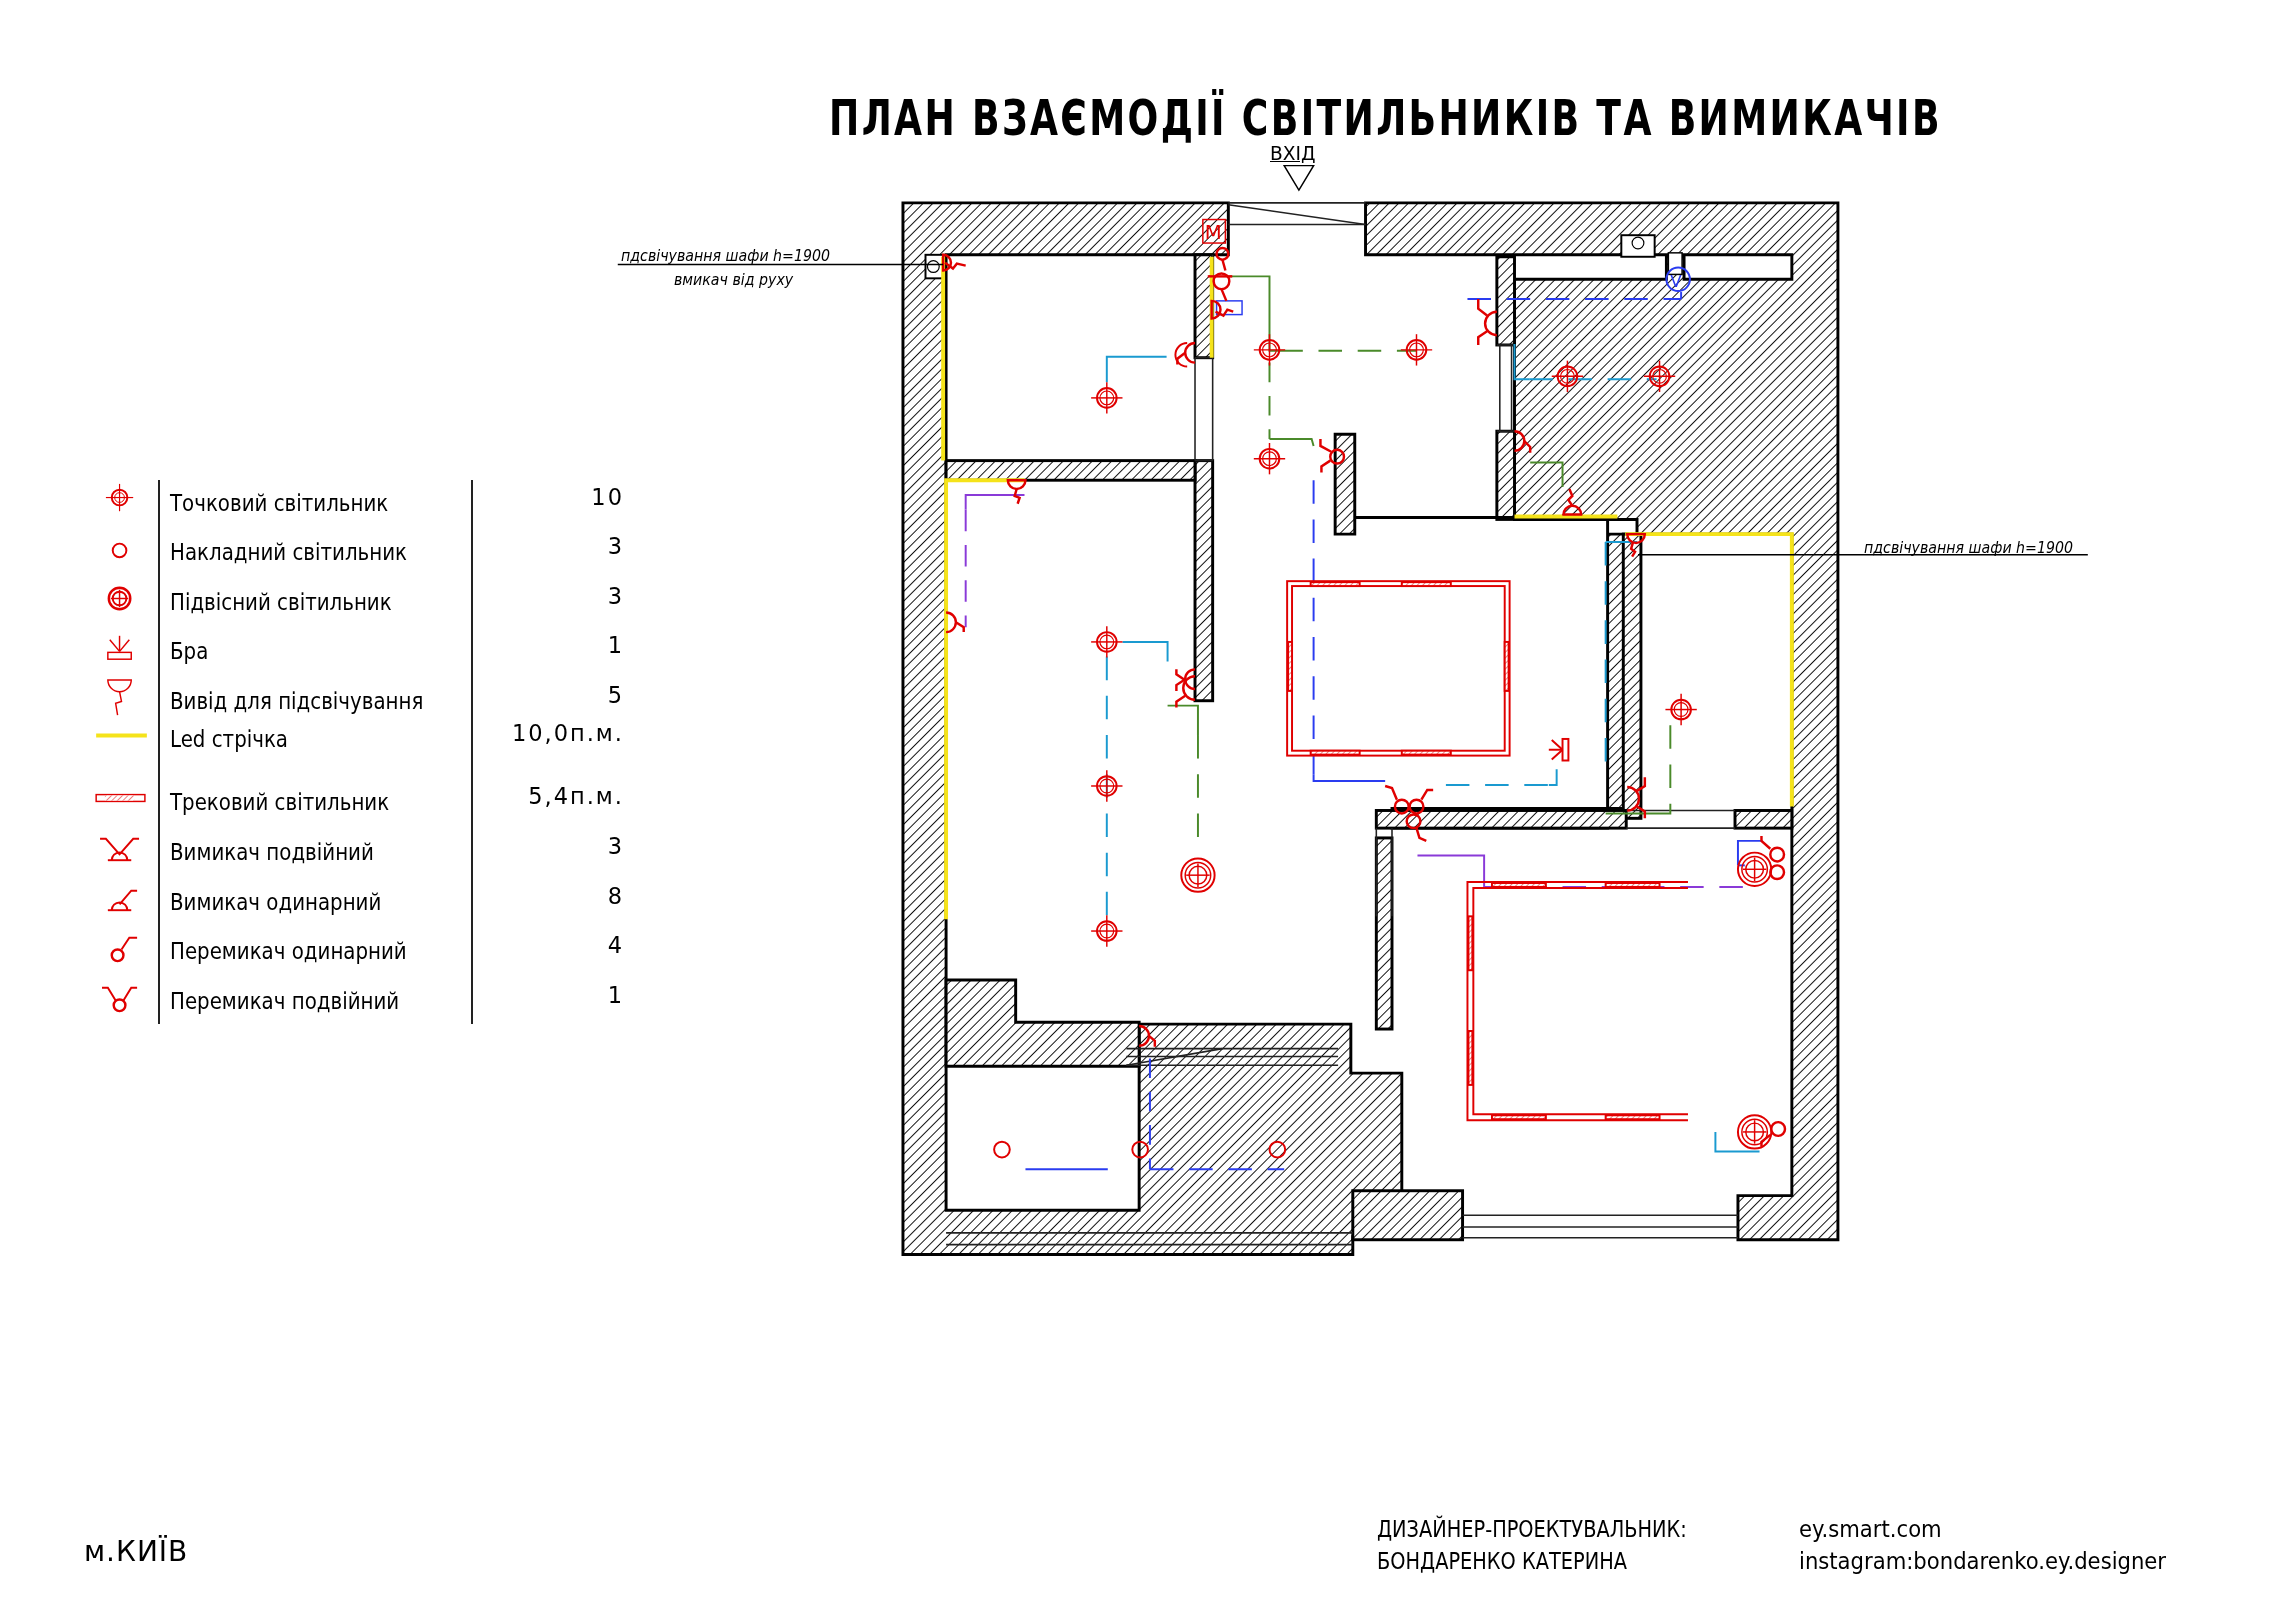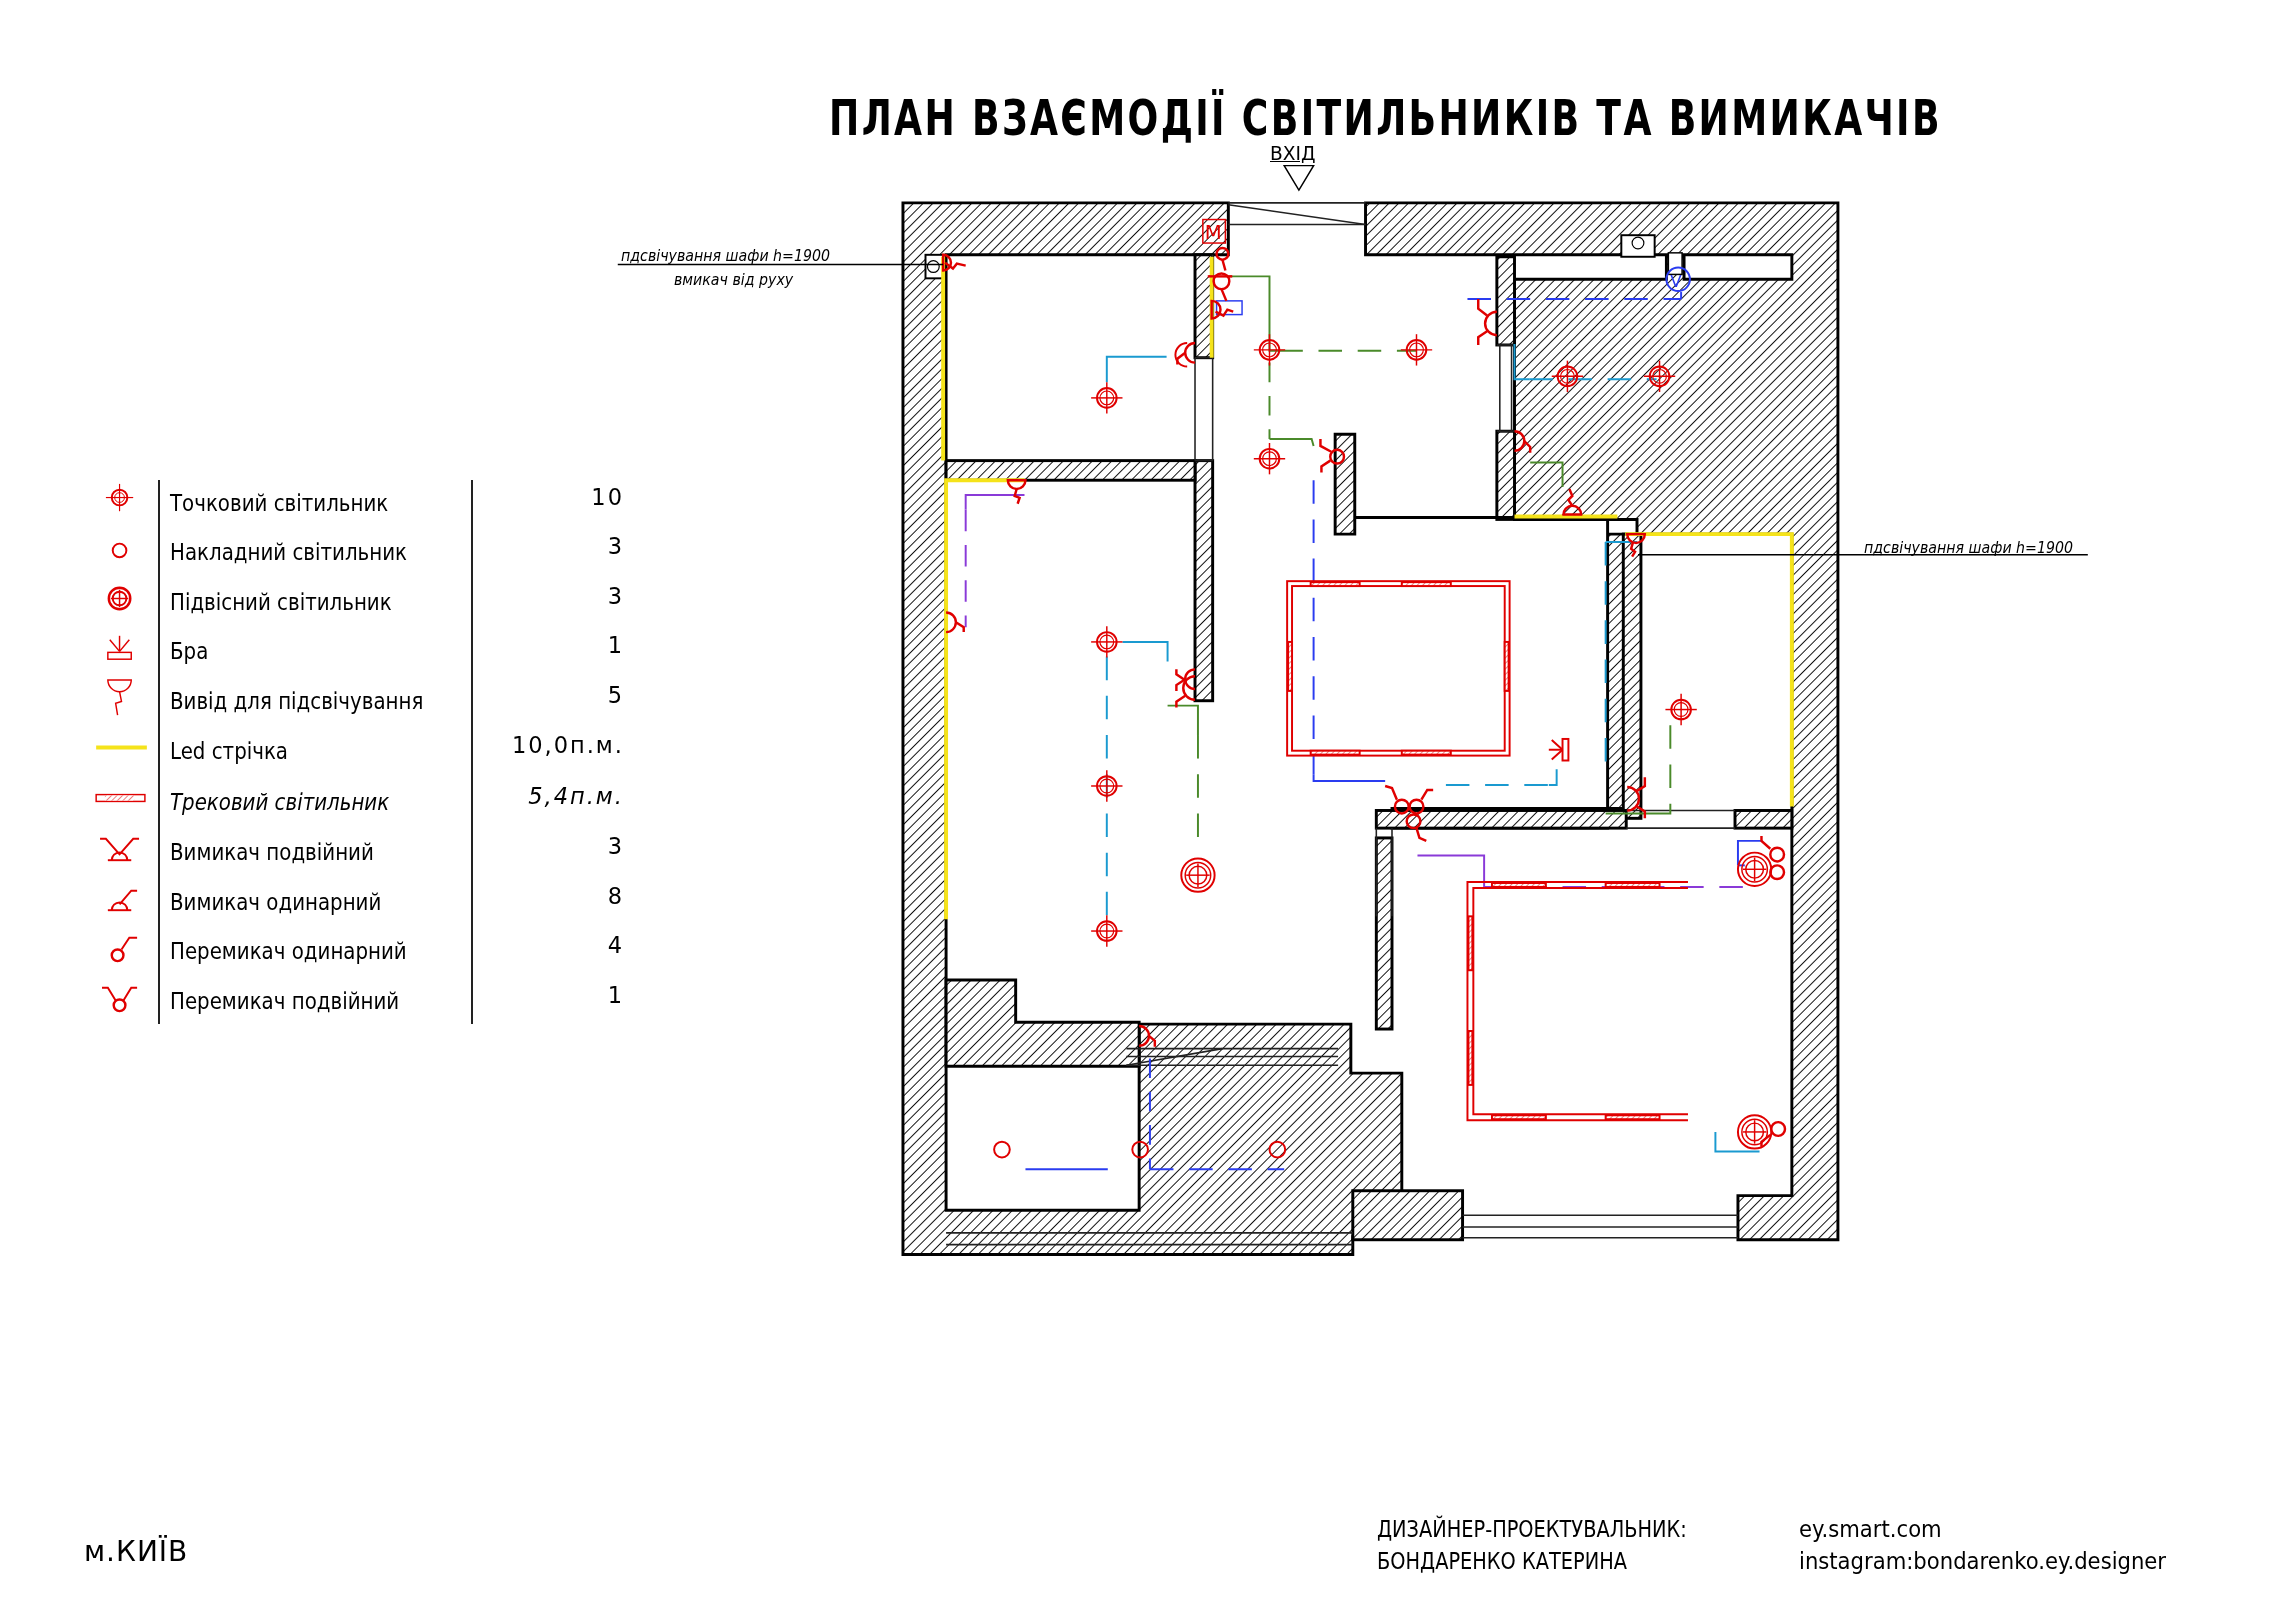--- a/index.html
+++ b/index.html
@@ -337,29 +337,29 @@
 
   <div class="legend-row" style="top:198px;">
     <svg class="legend-icon" viewBox="0 0 56 40">
       <path d="M14,2 L38,2 A12,12 0 0,1 14,2 Z" fill="none" stroke="#e00000" stroke-width="1.5"></path>
       <polyline points="26,14 28,24 22,26 24,38" fill="none" stroke="#e00000" stroke-width="1.5"></polyline>
     </svg>
     <div class="legend-label">Вивід для підсвічування</div>
     <div class="legend-qty">5</div>
   </div>
 
-  <div class="legend-row" style="top:248px;">
+  <div class="legend-row" style="top:236px;">
     <svg class="legend-icon" viewBox="0 0 56 40">
       <line x1="2" y1="20" x2="54" y2="20" stroke="#f5e31a" stroke-width="4"></line>
     </svg>
     <div class="legend-label">Led стрічка</div>
     <div class="legend-qty">10,0п.м.</div>
   </div>
 
-  <div class="legend-row" style="top:299px;font-style:italic;">
+  <div class="legend-row" style="top:299px;">
     <svg class="legend-icon" viewBox="0 0 56 40">
       <rect x="2" y="16" width="50" height="7" fill="none" stroke="#e00000" stroke-width="1.5"></rect>
       <rect x="11" y="17" width="30" height="5" fill="url(#hatch-red)"></rect>
     </svg>
     <div class="legend-label">Трековий світильник</div>
     <div class="legend-qty">5,4п.м.</div>
   </div>
 
   <div class="legend-row" style="top:349px;">
     <svg class="legend-icon" viewBox="0 0 56 40">

